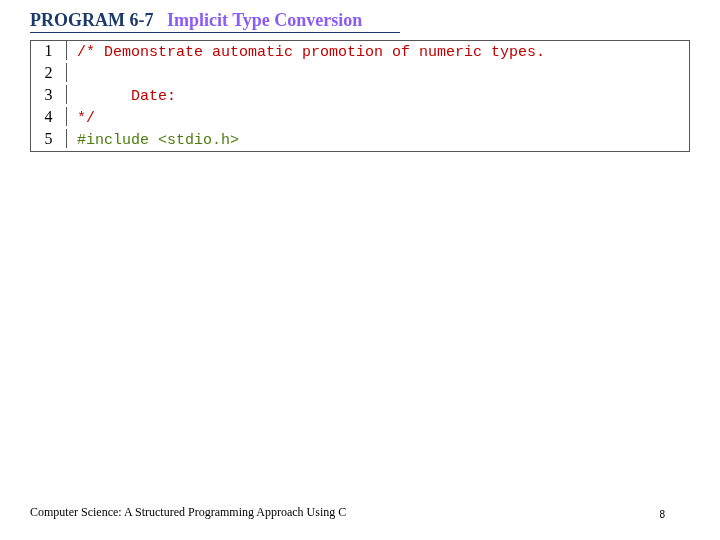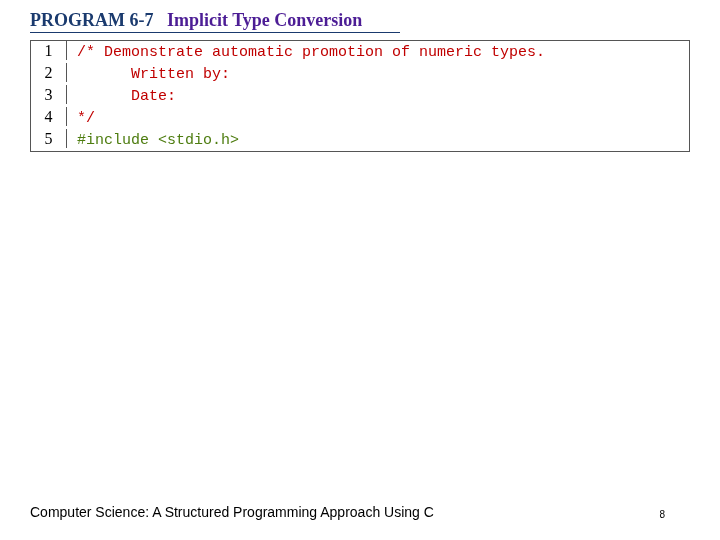--- a/index.html
+++ b/index.html
@@ -12,21 +12,21 @@
     overflow: hidden;
   }
   .header {
     position: absolute;
     top: 10px;
     left: 30px;
     font-size: 18px;
     font-weight: bold;
     color: #1a3a6e;
   }
-  .header .title { color: #4c1d95; font-family: Liberation Serif, serif; }
+  .header .title { color: #8b5cf6; font-family: Liberation Serif, serif; }
   .header-underline {
     position: absolute;
     top: 32px;
     left: 30px;
     width: 370px;
     height: 1px;
     background: #1a3a6e;
   }
   .code-box {
     position: absolute;
@@ -56,22 +56,22 @@
     font-family: "Courier New", Courier, monospace;
     font-size: 15px;
     white-space: pre;
   }
   .comment { color: #c00000; }
   .preproc { color: #4d7c0f; }
   .footer-left {
     position: absolute;
     bottom: 20px;
     left: 30px;
-    font-family: Liberation Sans, sans-serif;
-    font-size: 14px;
+    font-family: Liberation Serif, serif;
+    font-size: 12px;
     color: #000;
   }
   .footer-right {
     position: absolute;
     bottom: 20px;
     right: 55px;
     font-family: Arial, Helvetica, sans-serif;
     font-size: 10px;
     color: #000;
   }
@@ -86,21 +86,20 @@
 </div>
 <div class="header-underline"></div>
 
 <div class="code-box">
   <div class="code-row">
     <div class="ln">1</div>
     <div class="code comment">/* Demonstrate automatic promotion of numeric types.</div>
   </div>
   <div class="code-row">
     <div class="ln">2</div>
-    <div class="code comment">      Written by:</div>
   </div>
   <div class="code-row">
     <div class="ln">3</div>
     <div class="code comment">      Date:</div>
   </div>
   <div class="code-row">
     <div class="ln">4</div>
     <div class="code comment">*/</div>
   </div>
   <div class="code-row">

